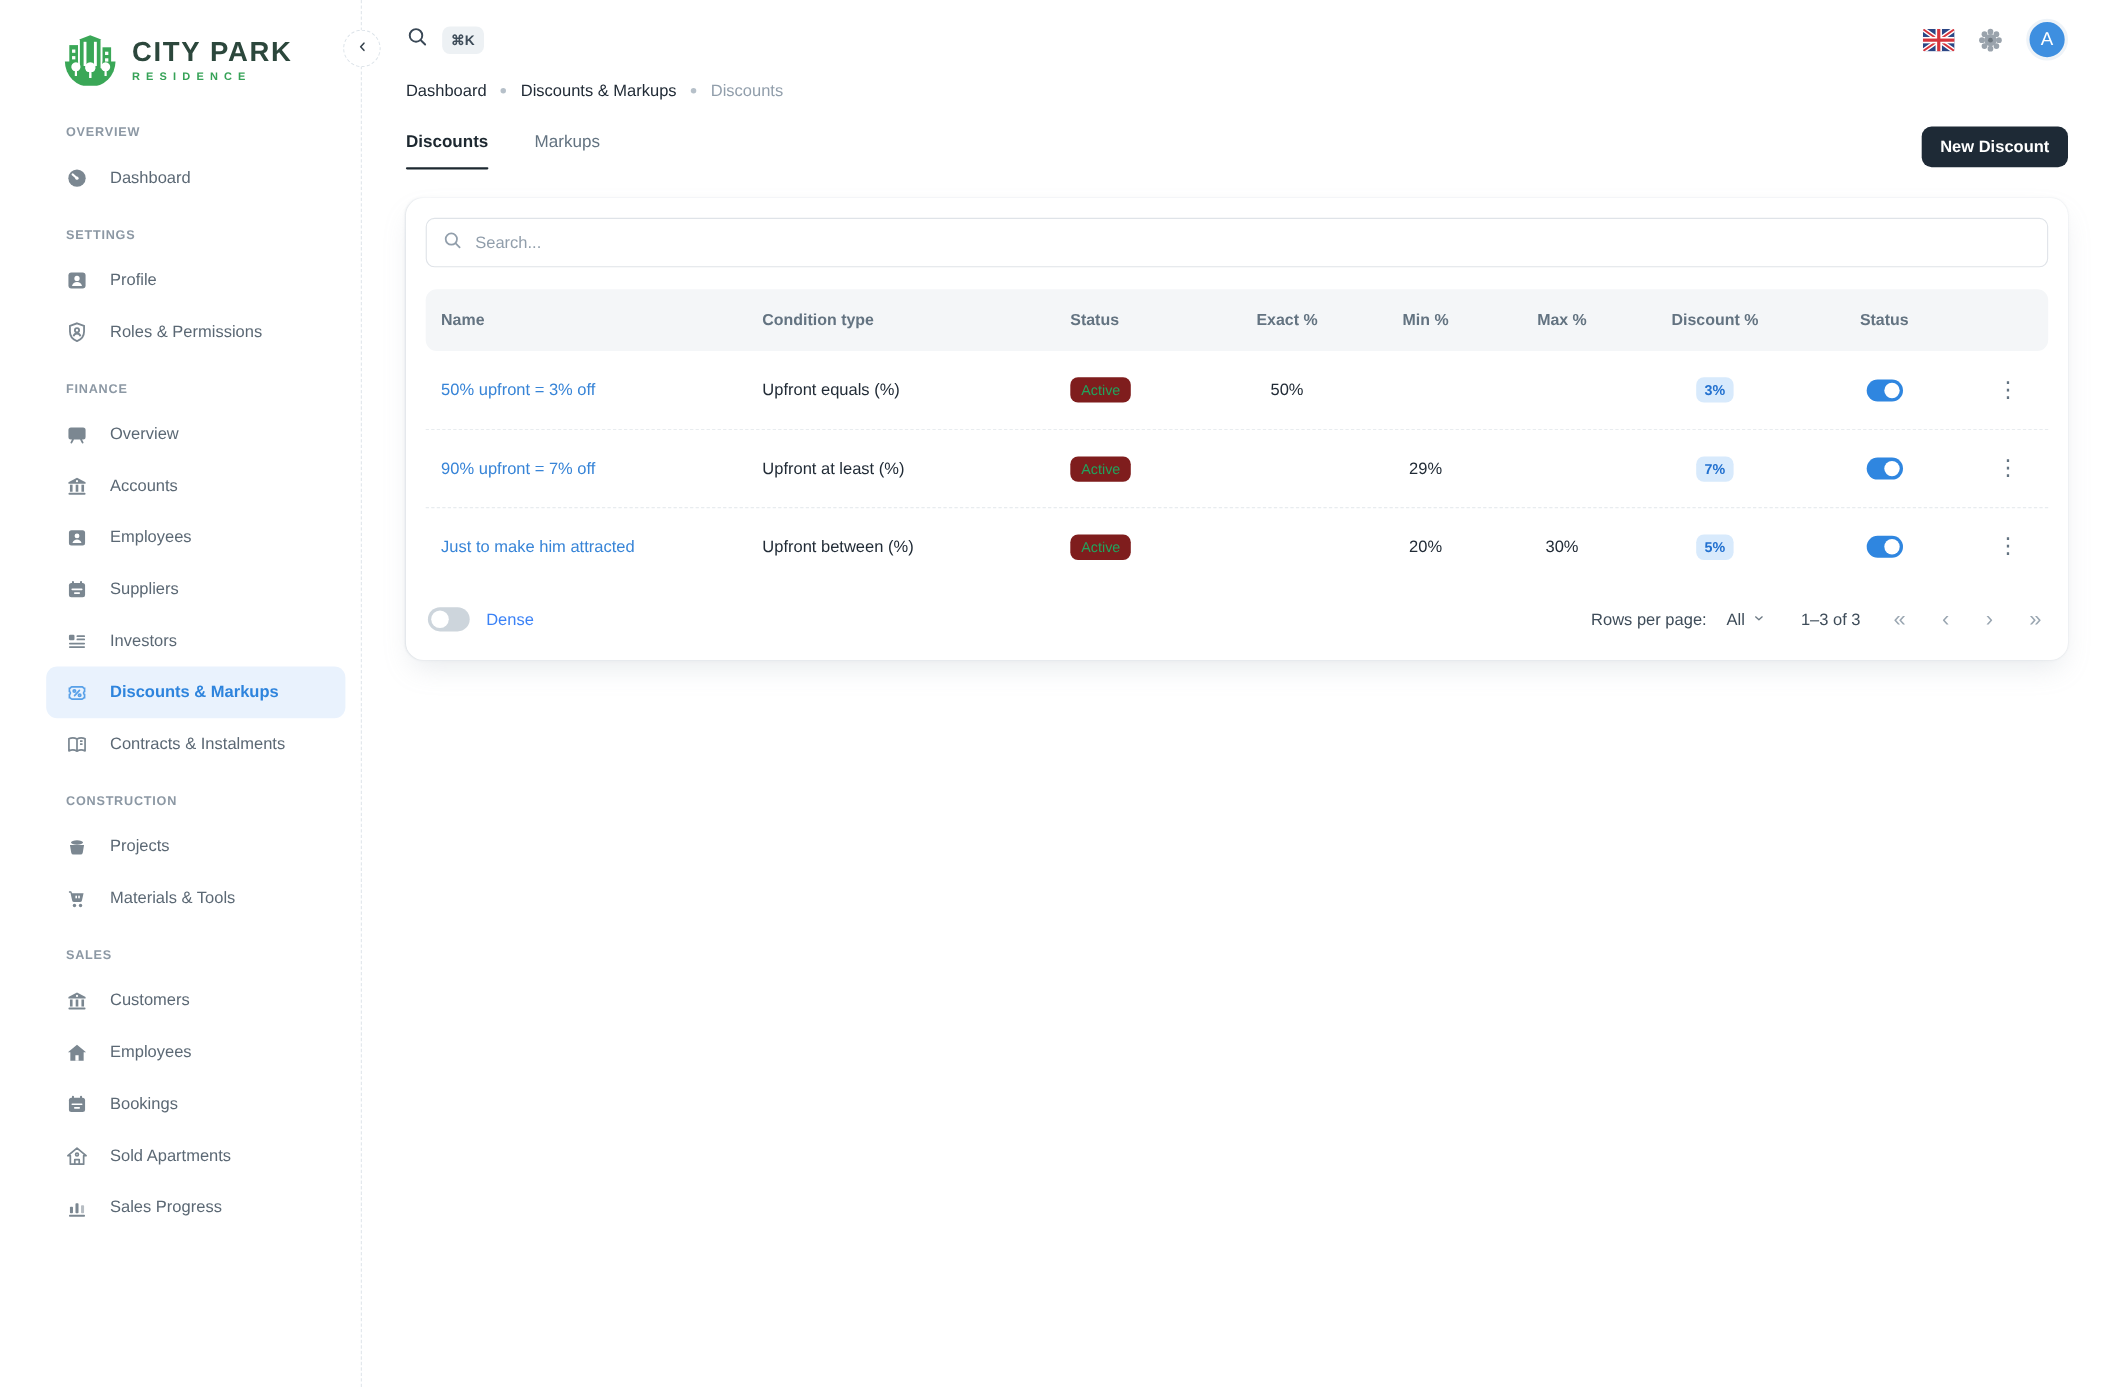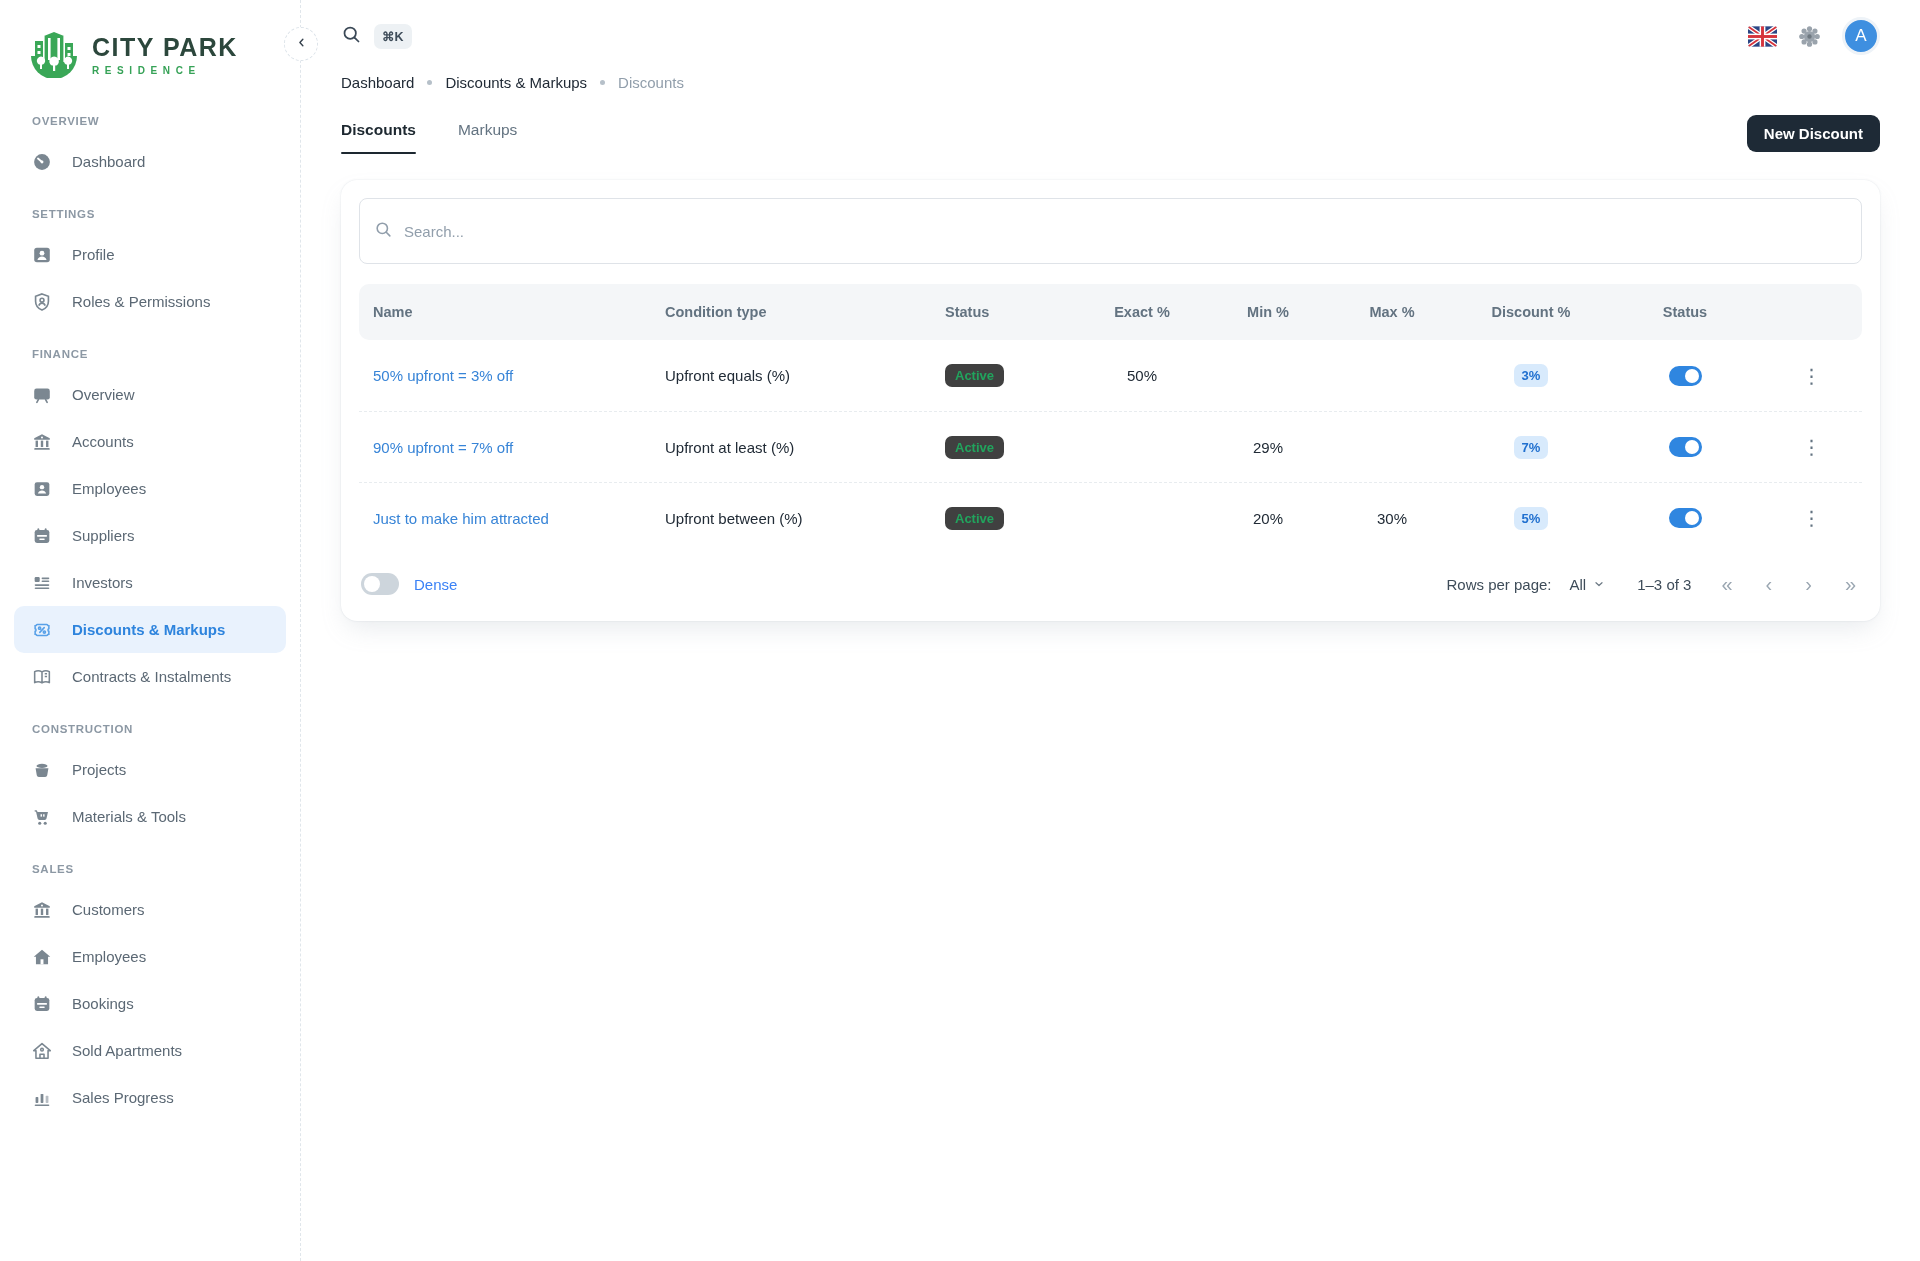--- a/index.html
+++ b/index.html
@@ -3,21 +3,21 @@
 <meta charset="utf-8">
 <style>
   * { margin:0; padding:0; box-sizing:border-box; }
   html,body { width:1920px; height:1261px; }
   body {
     background:#ffffff;
     font-family:"Liberation Sans", sans-serif;
     color:#212b36;
     overflow:hidden;
   }
-  .app { display:flex; height:100%; }
+  .app { display:flex; height:100%;padding-left:28px; }
 
   
   .sidebar { width:300px; flex-shrink:0; padding:20px 14px 0 14px; }
   .logo-row { display:flex; align-items:center; gap:12px; padding:2px 0 6px 14px; height:72px; }
   .logo-text { display:flex; flex-direction:column; }
   .logo-line1 { font-size:25px; font-weight:800; letter-spacing:1.5px; color:#2c473c; }
   .logo-line2 { font-size:10px; font-weight:700; letter-spacing:5.6px; color:#36a257; margin-top:3px; }
 
   .nav-section-label {
     height:46px; display:flex; align-items:flex-end; padding:0 0 11px 18px;
@@ -64,34 +64,34 @@
   .new-btn {
     margin-left:auto; margin-bottom:8px; background:#1e2a36; color:#fff; font-size:15px; font-weight:700;
     padding:10px 17px; border-radius:9px; border:none; cursor:pointer; font-family:inherit;
   }
 
   
   .card {
     margin-top:20px; background:#fff; border-radius:16px; padding:18px 18px 10px;
     box-shadow:0 0 2px rgba(145,158,171,.28), 0 12px 26px -6px rgba(145,158,171,.22);
   }
-  .search-box { display:flex; align-items:center; gap:11px; border:1px solid #dfe3e8; border-radius:8px; height:66px; padding:0 14px; }
+  .search-box { display:flex; align-items:center; gap:11px; border:1px solid #dfe3e8; border-radius:8px; height:45px; padding:0 14px; }
   .search-box svg { flex-shrink:0; }
   .search-box input { border:none; outline:none; font-size:15px; flex:1; color:#212b36; font-family:inherit; background:transparent; }
   .search-box input::placeholder { color:#919eab; }
 
   .tgrid { display:grid; grid-template-columns:300px 280px 140px 126px 126px 122px 156px 152px 1fr; align-items:center; }
   .thead { background:#f4f6f8; border-radius:10px; height:56px; margin-top:20px; font-size:14.5px; color:#637381; font-weight:600; }
   .th, .td { padding:0 6px; }
   .th:first-child, .td:first-child { padding-left:14px; }
   .c { text-align:center; }
   .trow { height:71px; font-size:15px; color:#212b36; }
   .trow + .trow { border-top:1px dashed #e8ecef; }
   .link { color:#3784d7; cursor:pointer; }
-  .badge-active { display:inline-block; background:#404040; color:#21a45d; font-size:13px; font-weight:700; padding:4px 10px; border-radius:7px; }
+  .badge-active { display:inline-block; background:#7f1d1d; color:#21a45d; font-size:13px; font-weight:400; padding:4px 10px; border-radius:7px; }
   .pill { display:inline-block; background:#d8eafc; color:#2170cf; font-size:13px; font-weight:700; padding:4px 8px; border-radius:7px; min-width:34px; }
 
   .toggle { width:33px; height:20px; border-radius:12px; background:#2f86e0; position:relative; display:inline-block; cursor:pointer; vertical-align:middle; }
   .toggle::after { content:""; position:absolute; top:3px; right:3px; width:14px; height:14px; border-radius:50%; background:#fff; }
   .toggle.off { background:#cdd5dc; }
   .toggle.off::after { right:auto; left:3px; }
   .toggle.lg { width:38px; height:22px; }
   .toggle.lg::after { width:16px; height:16px; }
 
   .kebab { color:#637381; font-size:20px; cursor:pointer; display:inline-block; line-height:1; padding:4px 6px; }

